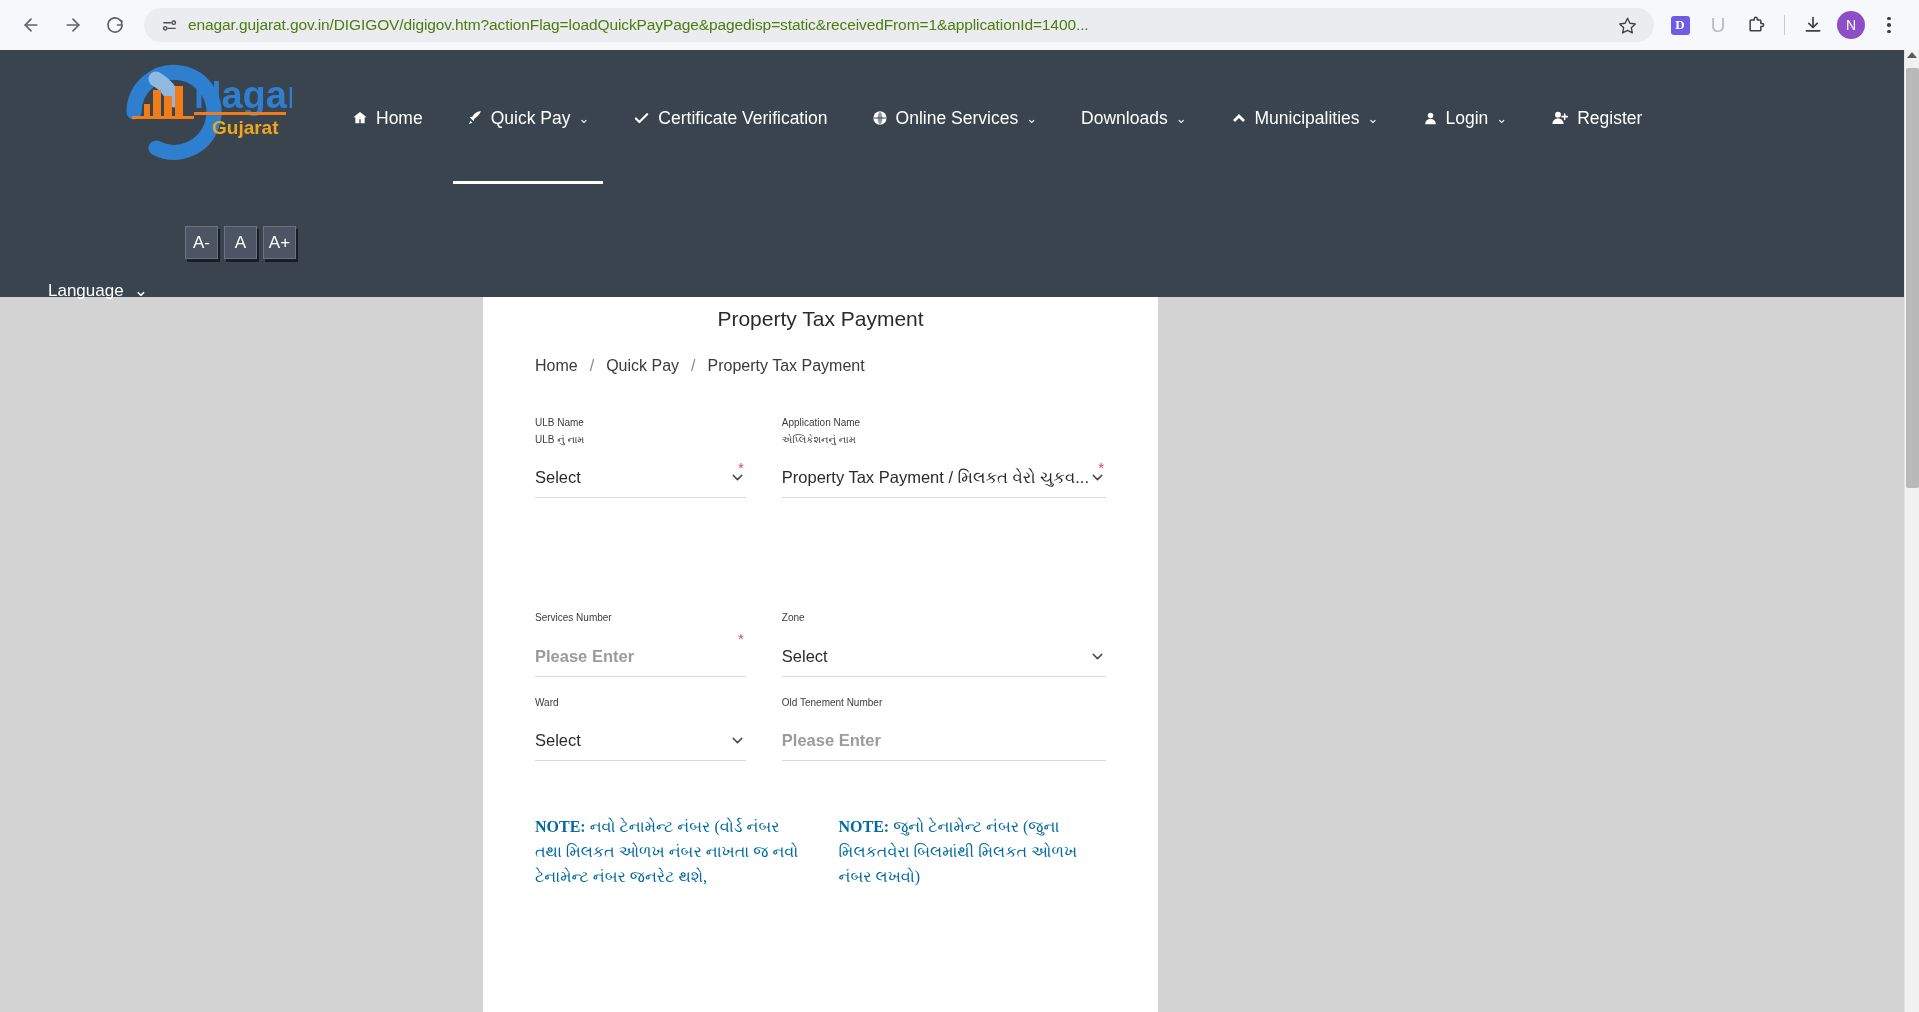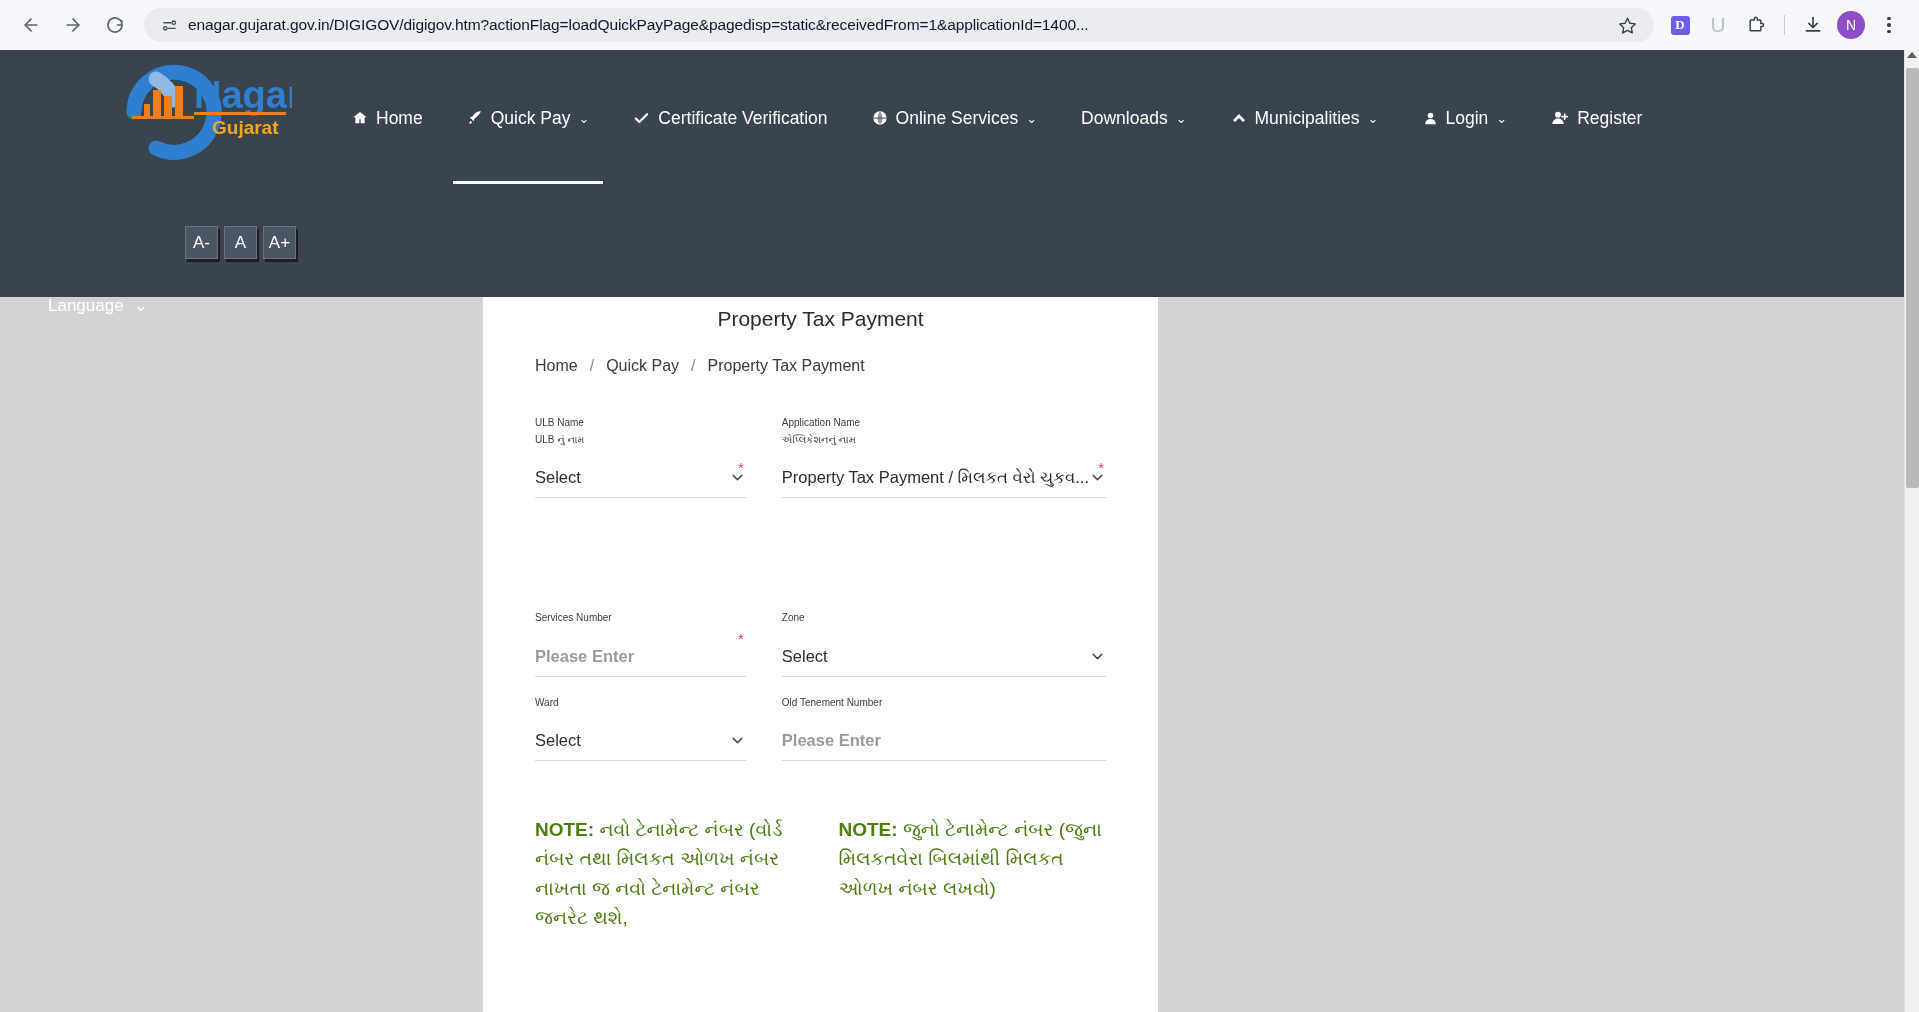--- a/index.html
+++ b/index.html
@@ -38,21 +38,21 @@
     min-width: 0;
   }
   .site-info {
     width: 26px; height: 26px; flex: 0 0 26px;
     display: flex; align-items: center; justify-content: center;
     margin-right: 6px; color: #4a4e57;
   }
   .url-text {
     flex: 1;
     font-size: 15.5px;
-    color: #0f172a;
+    color: #4d7c0f;
     white-space: nowrap;
     overflow: hidden;
     text-overflow: clip;
     letter-spacing: -0.1px;
   }
   .star-btn {
     width: 26px; height: 26px; flex: 0 0 26px;
     display: flex; align-items: center; justify-content: center;
     color: #3c4043; margin-left: 8px;
   }
@@ -134,21 +134,21 @@
   .fs-btn {
     width: 33px; height: 33px;
     background: #4b5563;
     border: 1px solid #6b7280;
     box-shadow: 2px 3px 0 rgba(0,0,0,.55);
     color: #ffffff;
     font-size: 17px;
     display: flex; align-items: center; justify-content: center;
   }
   .language {
-    position: absolute; left: 48px; top: 245px;
+    position: absolute; left: 48px; top: 230px;
     color: #ffffff; font-size: 17px;
     display: flex; align-items: center; gap: 10px;
   }
 
   
   .content-card {
     position: absolute;
     top: 247px; left: 483px;
     width: 675px;
     min-height: 720px;
@@ -208,23 +208,24 @@
     display: inline-flex; align-items: center;
   }
 
   .note-grid {
     margin-top: 36px;
     display: grid;
     grid-template-columns: 1fr 1fr;
     column-gap: 36px;
   }
   .note {
-    color: #4d7c0f;
-    font-size: 19px;
+    color: #0369a1;
+    font-size: 16px;
     line-height: 1.55;
+    font-family: Liberation Serif, serif;
   }
   .note b { font-weight: bold; }
 
   
   .pagescroll {
     position: absolute; top: 50px; right: 0;
     width: 15px; height: 962px;
     background: #f1f1f1;
     border-left: 1px solid #e4e4e4;
   }

